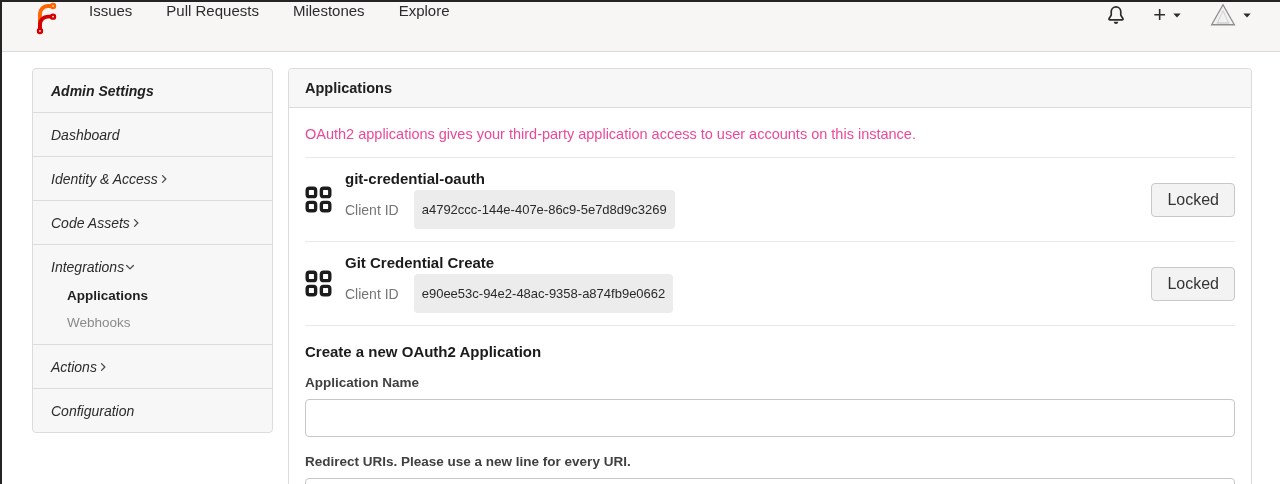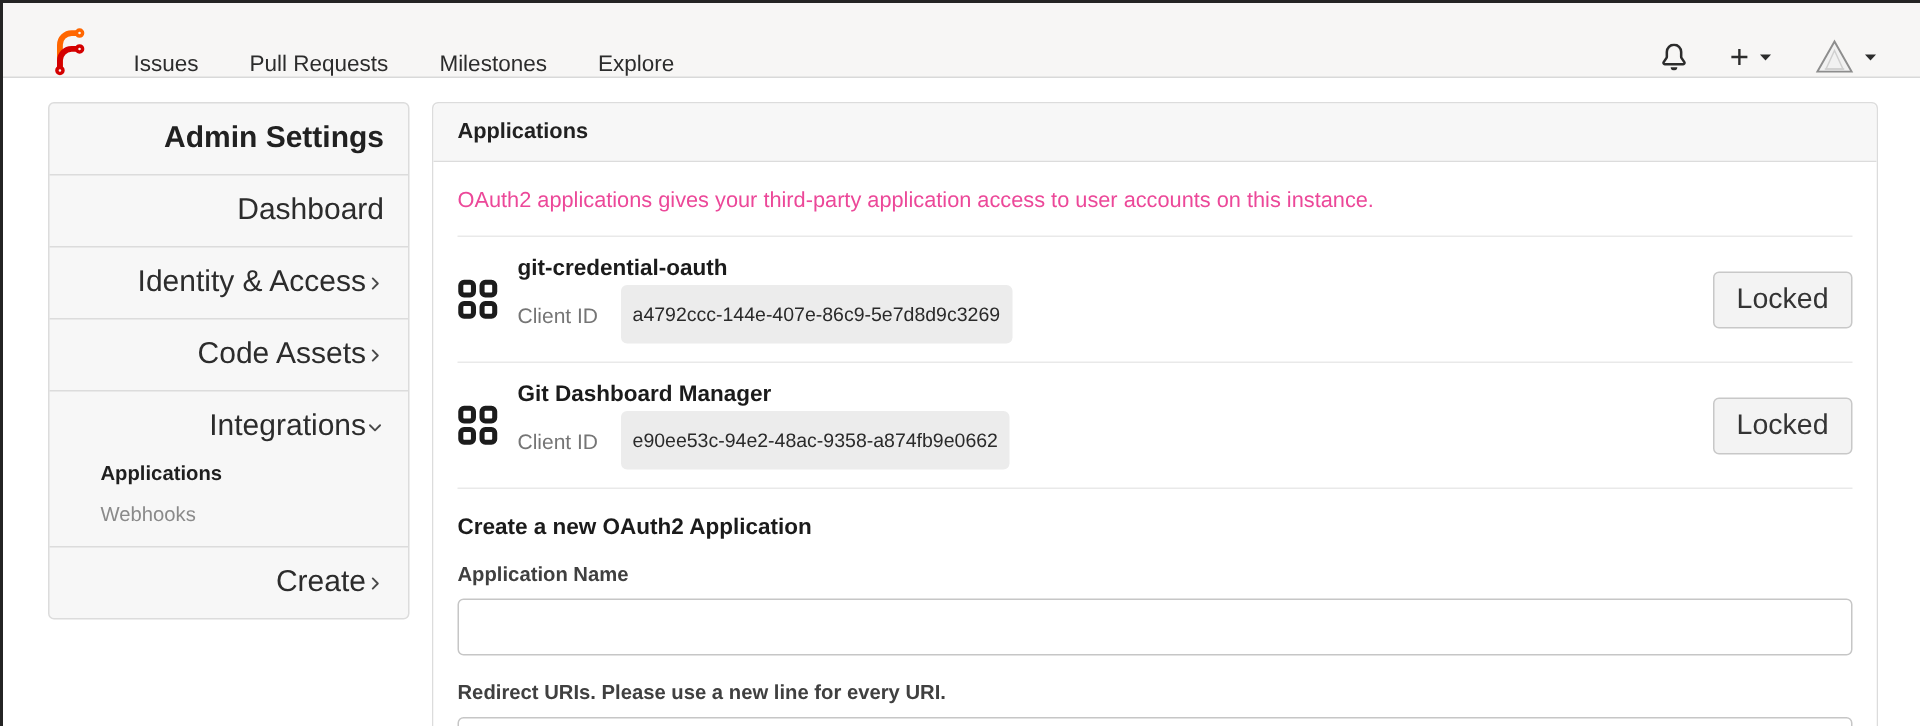--- a/index.html
+++ b/index.html
@@ -10,43 +10,44 @@
     border-top:2px solid #242424;
     border-left:2px solid #242424;
     font-family:"Liberation Sans", sans-serif;
     color:#303030;
     -webkit-font-smoothing:antialiased;
   }
 
   
   .navbar {
     height:50px; background:#f7f6f5; border-bottom:1px solid #d9d9d9;
-    display:flex; align-items:flex-end; padding:0 28px 0 28px;
+    display:flex; align-items:flex-start; padding:0 28px 0 28px;
   }
   .logo { width:33px; height:33px; margin-right:26px; flex:0 0 auto; cursor:pointer; }
   .nav-links { display:flex; align-items:center; gap:34px; }
   .nav-link { font-size:15px; color:#2c2c2c; cursor:pointer; white-space:nowrap; }
   .nav-right { margin-left:auto; display:flex; align-items:center; gap:28px; }
   .nav-icon-btn { display:flex; align-items:center; gap:6px; cursor:pointer; }
   .plus-glyph { font-size:22px; line-height:20px; color:#2c2c2c; font-weight:400; }
 
   
   .content { display:flex; align-items:flex-start; padding:16px 28px 0 30px; gap:15px; }
 
   
   .sidebar {
     width:241px; flex:0 0 241px;
     background:#f7f7f7; border:1px solid #dcdcdc; border-radius:4px;
   }
   .menu-cell { border-bottom:1px solid #dcdcdc; }
   .menu-cell:last-child { border-bottom:none; }
   .menu-row {
-    display:flex; align-items:center; justify-content:flex-end;
-    padding:12px 16px 12px 18px; font-size:20px; color:#2c2c2c; cursor:pointer;
+    display:flex; align-items:center; justify-content:flex-start;
+    padding:12px 16px 12px 18px; font-size:14px; color:#2c2c2c; cursor:pointer;
     min-height:43px;
+    font-style:italic;
   }
   .menu-row.title { font-weight:bold; color:#212121; cursor:default; }
   .submenu { padding:0 16px 14px 34px; display:flex; flex-direction:column; gap:12px; }
   .submenu-item { font-size:13.5px; color:#8a8a8a; cursor:pointer; }
   .submenu-item.active { font-weight:bold; color:#1f1f1f; }
 
   
   .panel {
     flex:1 1 auto; border:1px solid #dcdcdc; border-radius:4px; background:#fff;
   }
@@ -63,21 +64,21 @@
   .app-icon { flex:0 0 auto; display:flex; }
   .app-text { display:flex; flex-direction:column; gap:3px; }
   .app-name { font-size:15px; font-weight:bold; color:#1b1b1b; }
   .client-line { display:flex; align-items:center; gap:15px; font-size:14px; color:#757575; }
   .client-pill {
     background:#ececec; border-radius:4px; padding:12px 8px;
     font-size:13px; color:#2a2a2a;
   }
   .locked-btn {
     margin-left:auto; background:#f3f3f3; border:1px solid #c8c8c8; border-radius:4px;
-    padding:7px 15px; font-size:19px; color:#343434; font-family:inherit; cursor:pointer;
+    padding:7px 15px; font-size:16px; color:#343434; font-family:inherit; cursor:pointer;
   }
 
   .create-title { font-size:15px; font-weight:bold; color:#1b1b1b; margin:17px 0 15px 0; }
   .field-label { display:block; font-size:13.5px; font-weight:bold; color:#404040; margin:0 0 9px 0; }
   .text-input {
     width:100%; height:38px; border:1px solid #c6c6c6; border-radius:4px;
     padding:0 10px; font-size:14px; font-family:inherit; color:#303030; background:#fff;
     margin-bottom:17px;
   }
   .text-area {
@@ -182,26 +183,31 @@
             </svg>
         </span>
       </div>
       <div class="submenu">
         <span class="submenu-item active">Applications</span>
         <span class="submenu-item">Webhooks</span>
       </div>
     </div>
     <div class="menu-cell">
       <div class="menu-row">
-        <span>Create</span>
+        <span>Actions</span>
         <span style="display:flex;">
           <svg width="12" height="12" viewBox="0 0 16 16">
               <path d="M6 3.5 L10.5 8 L6 12.5" fill="none" stroke="#4a4a4a" stroke-width="1.7" stroke-linecap="round" stroke-linejoin="round"></path>
             </svg>
         </span>
+      </div>
+    </div>
+    <div class="menu-cell">
+      <div class="menu-row">
+        <span>Configuration</span>
       </div>
     </div>
   </div>
 
   <div class="panel">
     <div class="panel-header">Applications</div>
     <div class="panel-body">
       <p class="description">OAuth2 applications gives your third-party application access to user accounts on this instance.</p>
 
       <hr class="divider">
@@ -236,21 +242,21 @@
           <svg width="27" height="27" viewBox="0 0 16 16">
             <g fill="none" stroke="#1c1c1c" stroke-width="2">
               <rect x="1.3" y="1.3" width="5" height="5" rx="1.3"></rect>
               <rect x="9.7" y="1.3" width="5" height="5" rx="1.3"></rect>
               <rect x="1.3" y="9.7" width="5" height="5" rx="1.3"></rect>
               <rect x="9.7" y="9.7" width="5" height="5" rx="1.3"></rect>
             </g>
           </svg>
         </span>
         <span class="app-text">
-          <span class="app-name">Git Dashboard Manager</span>
+          <span class="app-name">Git Credential Create</span>
           <span class="client-line">
             <span>Client ID</span>
             <span class="client-pill">e90ee53c-94e2-48ac-9358-a874fb9e0662</span>
           </span>
         </span>
         <button class="locked-btn">Locked</button>
       </div>
 
       <hr class="divider">
 

